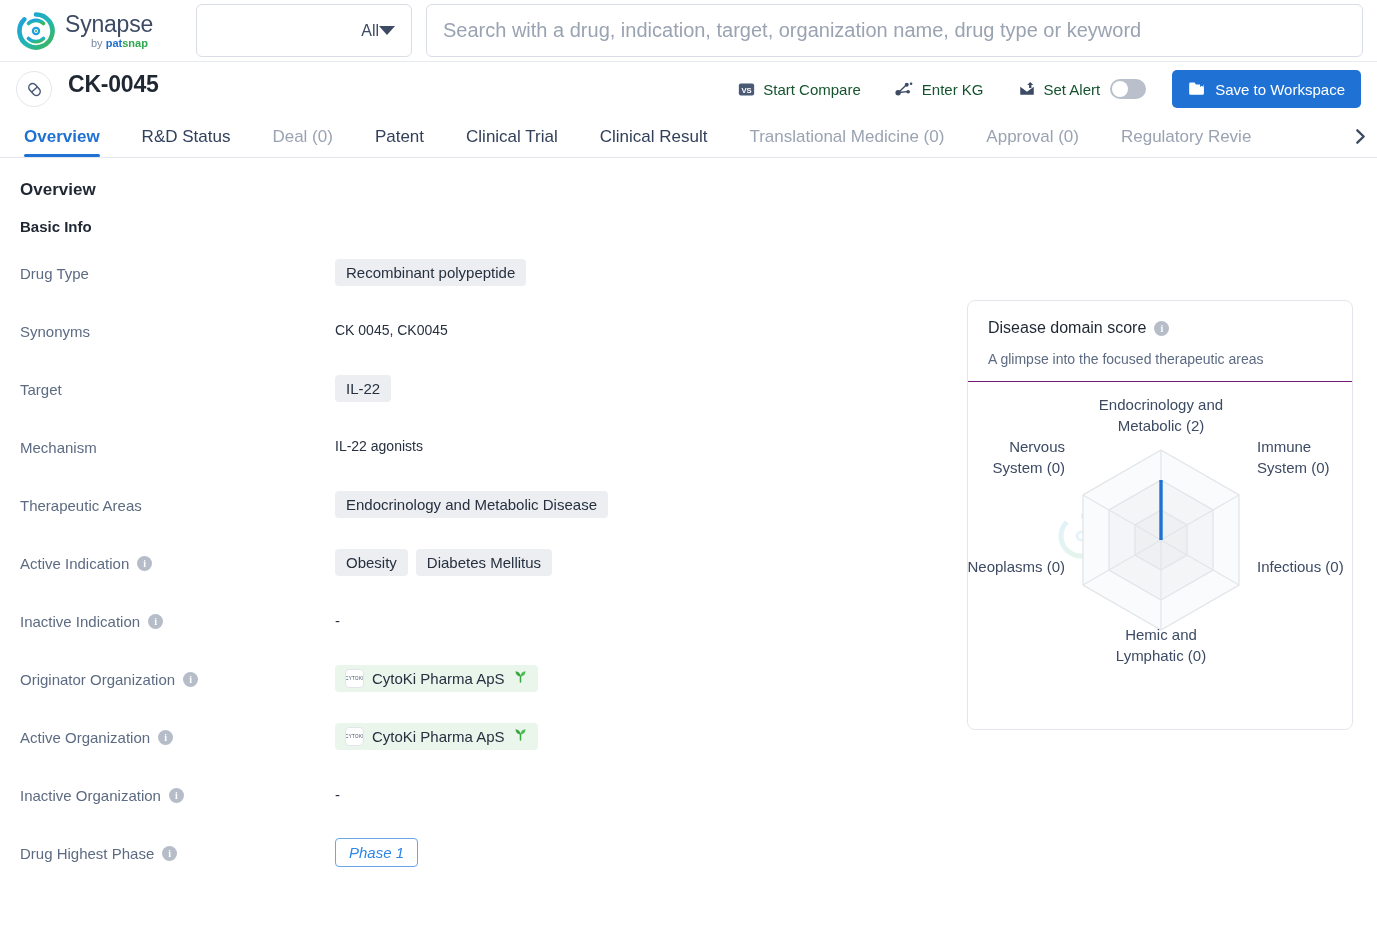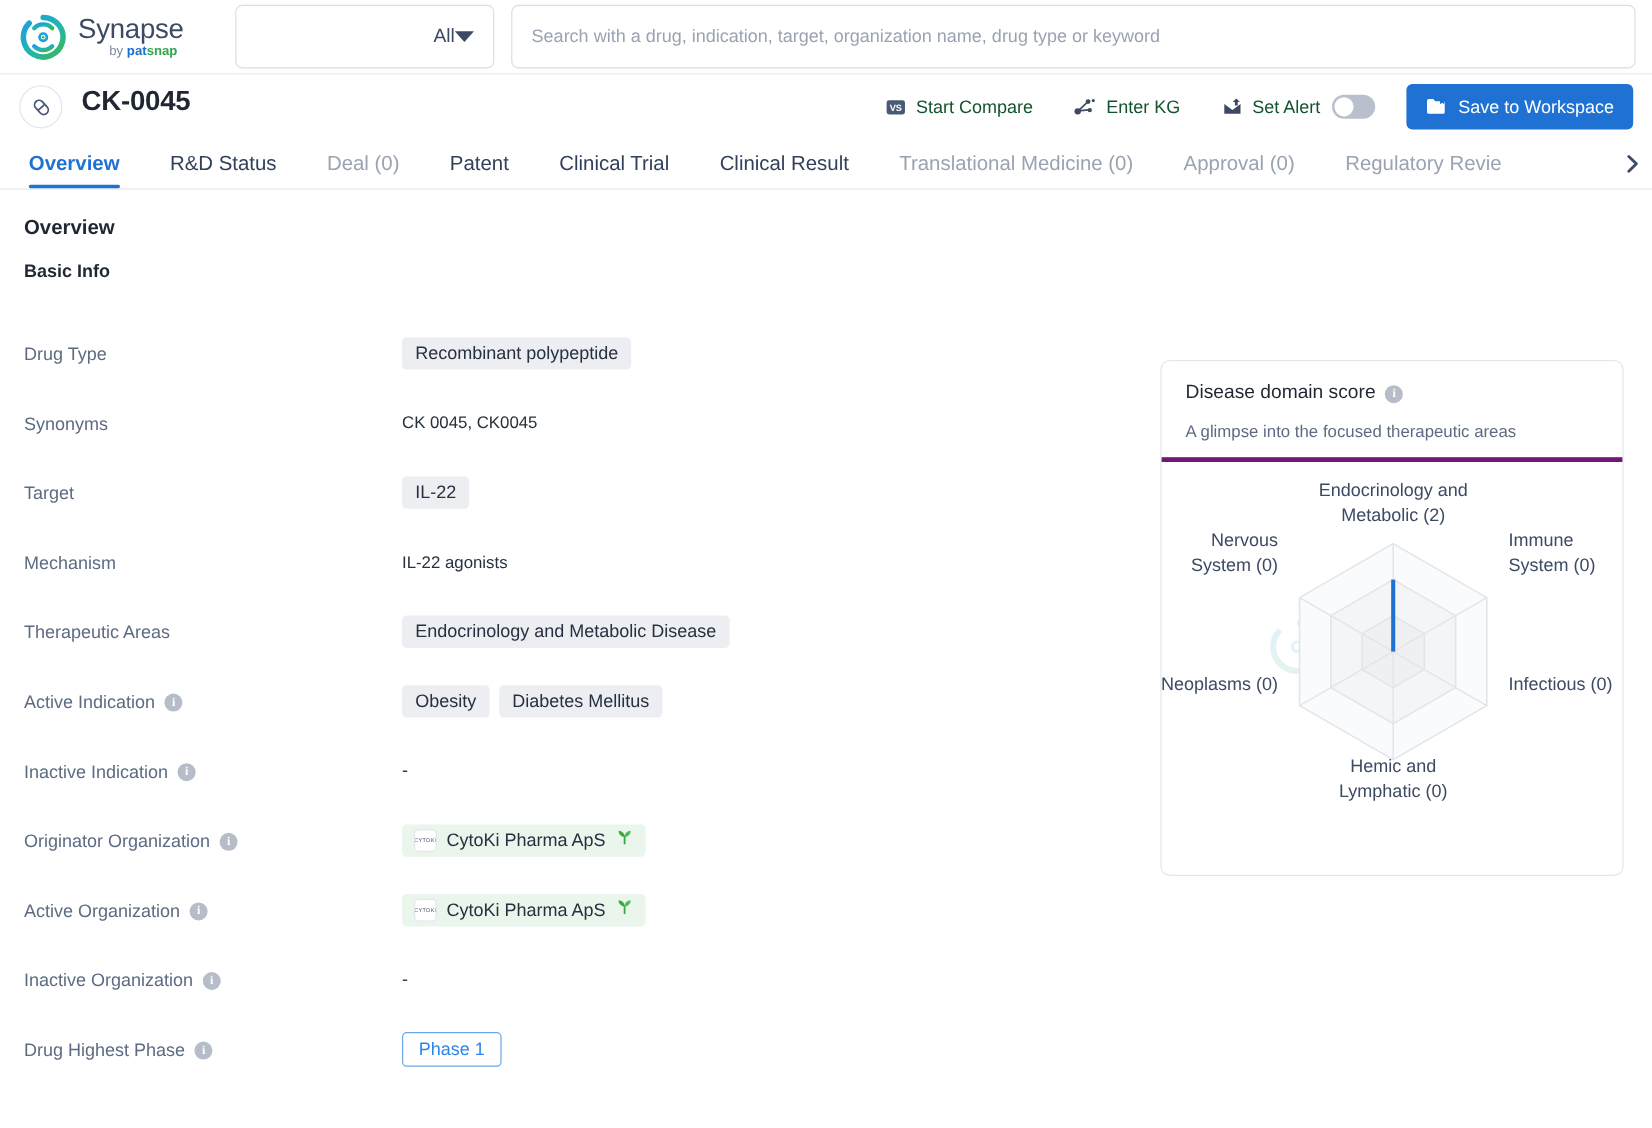--- a/index.html
+++ b/index.html
@@ -37,21 +37,21 @@
     padding:0 16px; justify-content:flex-end;
     cursor:pointer;
   }
   .scope-value{ font-size:16px; color:#3c4a63; }
   .caret{ width:0;height:0;border-left:8px solid transparent;border-right:8px solid transparent;border-top:9px solid #3c4a63; }
 
   .search-wrap{ flex:1; margin-left:14px; margin-right:14px; }
   .search-input{
     width:100%; height:53px;
     border:1px solid #d9dee6; border-radius:6px;
-    padding:0 16px; font-size:15px; color:#26303f;
+    padding:0 16px; font-size:20px; color:#26303f;
     font-family:"Liberation Sans", sans-serif;
     background:#fff; outline:none;
   }
   .search-input::placeholder{ color:#9aa3b2; }
 
   
   .drug-header{
     height:54px; display:flex; align-items:center;
     padding:0 16px; position:relative;
   }
@@ -105,21 +105,21 @@
   .tab-next{
     position:absolute; right:4px; top:0; bottom:1px;
     width:26px; background:#fff;
     display:flex; align-items:center; justify-content:center;
     cursor:pointer;
   }
 
   
   .content{ position:relative; padding:22px 24px 0 20px; }
   .section-title{ font-size:17px; font-weight:700; color:#1f2733; margin:0 0 18px 0; }
-  .sub-title{ font-size:15px; font-weight:700; color:#1f2733; margin:0 0 30px 0; }
+  .sub-title{ font-size:15px; font-weight:700; color:#1f2733; margin:0 0 8px 0; }
 
   .info-grid{ width:930px; }
   .row{ display:flex; align-items:center; min-height:58px; }
   .row-label{
     width:270px; flex:none; font-size:15px; color:#5d6b82;
     display:flex; align-items:center; padding-top:3px;
   }
   .info-i{
     width:15px;height:15px;border-radius:50%;background:#b6bdc9;
     color:#fff; font-size:10px; font-weight:700;
@@ -141,30 +141,30 @@
   }
   .org-logo{
     width:19px;height:19px;border-radius:4px;background:#fff;
     border:1px solid #e2e6ec; display:flex;align-items:center;justify-content:center;
     font-size:4.5px; color:#3c4a63; letter-spacing:.3px; flex:none; overflow:hidden;
   }
   .org-name{ font-size:15px; color:#26303f; }
   .phase-chip{
     border:1px solid #6aa6e8; color:#2d86e8; background:#fff;
     font-size:15px; border-radius:4px; padding:5px 13px;
-    display:inline-block; cursor:pointer;
+    display:inline-block; cursor:pointer;font-style:italic;
   }
 
   
   .radar-card{
     position:absolute; left:967px; top:300px;
     width:386px; height:430px;
     border:1px solid #e3e7ec; border-radius:8px; background:#fff;
   }
-  .radar-head{ padding:18px 20px 14px 20px; border-bottom:4px solid #701a75; }
+  .radar-head{ padding:18px 20px 14px 20px; border-bottom:1px solid #701a75; }
   .radar-title{ font-size:16px; color:#1f2733; display:flex; align-items:center; }
   .radar-sub{ font-size:14px; color:#5d6b82; margin-top:14px; }
   .radar-body{ position:relative; height:335px; }
   .radar-wm{
     position:absolute; left:50%; top:128px; transform:translateX(-50%);
     opacity:.13; pointer-events:none;
   }
   .radar-svg{ position:absolute; left:0; top:0; }
 </style>
 </head>

